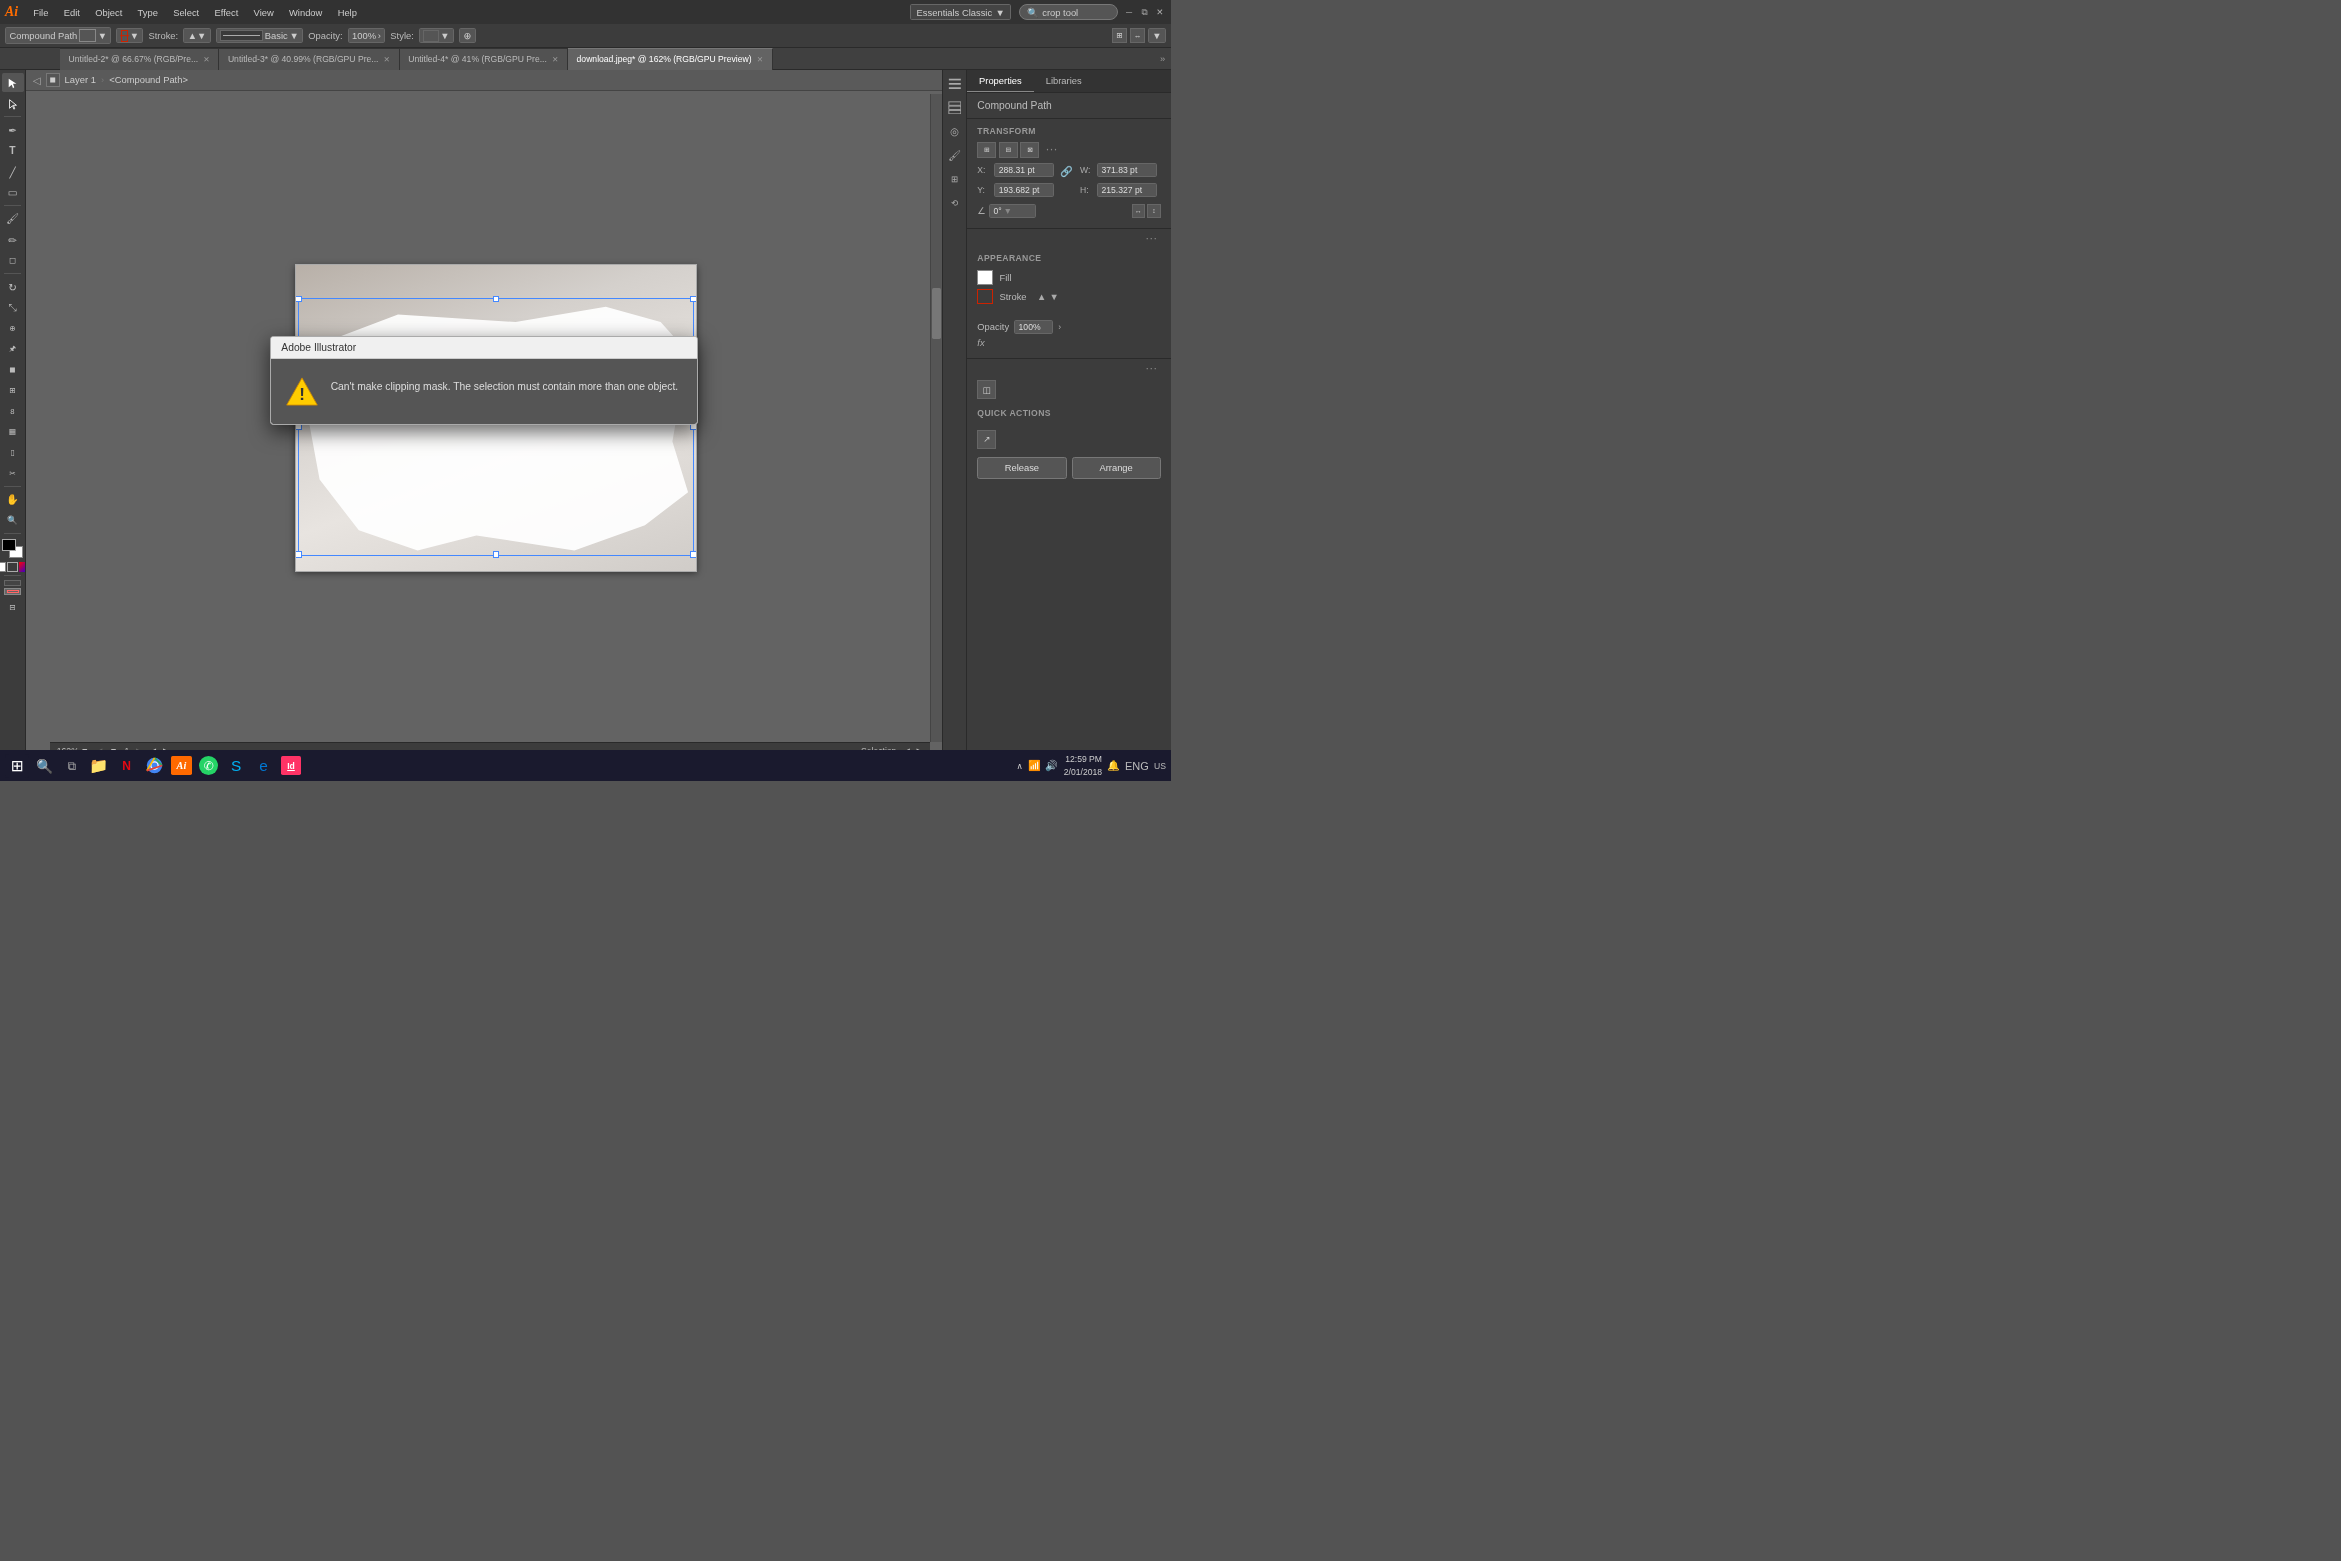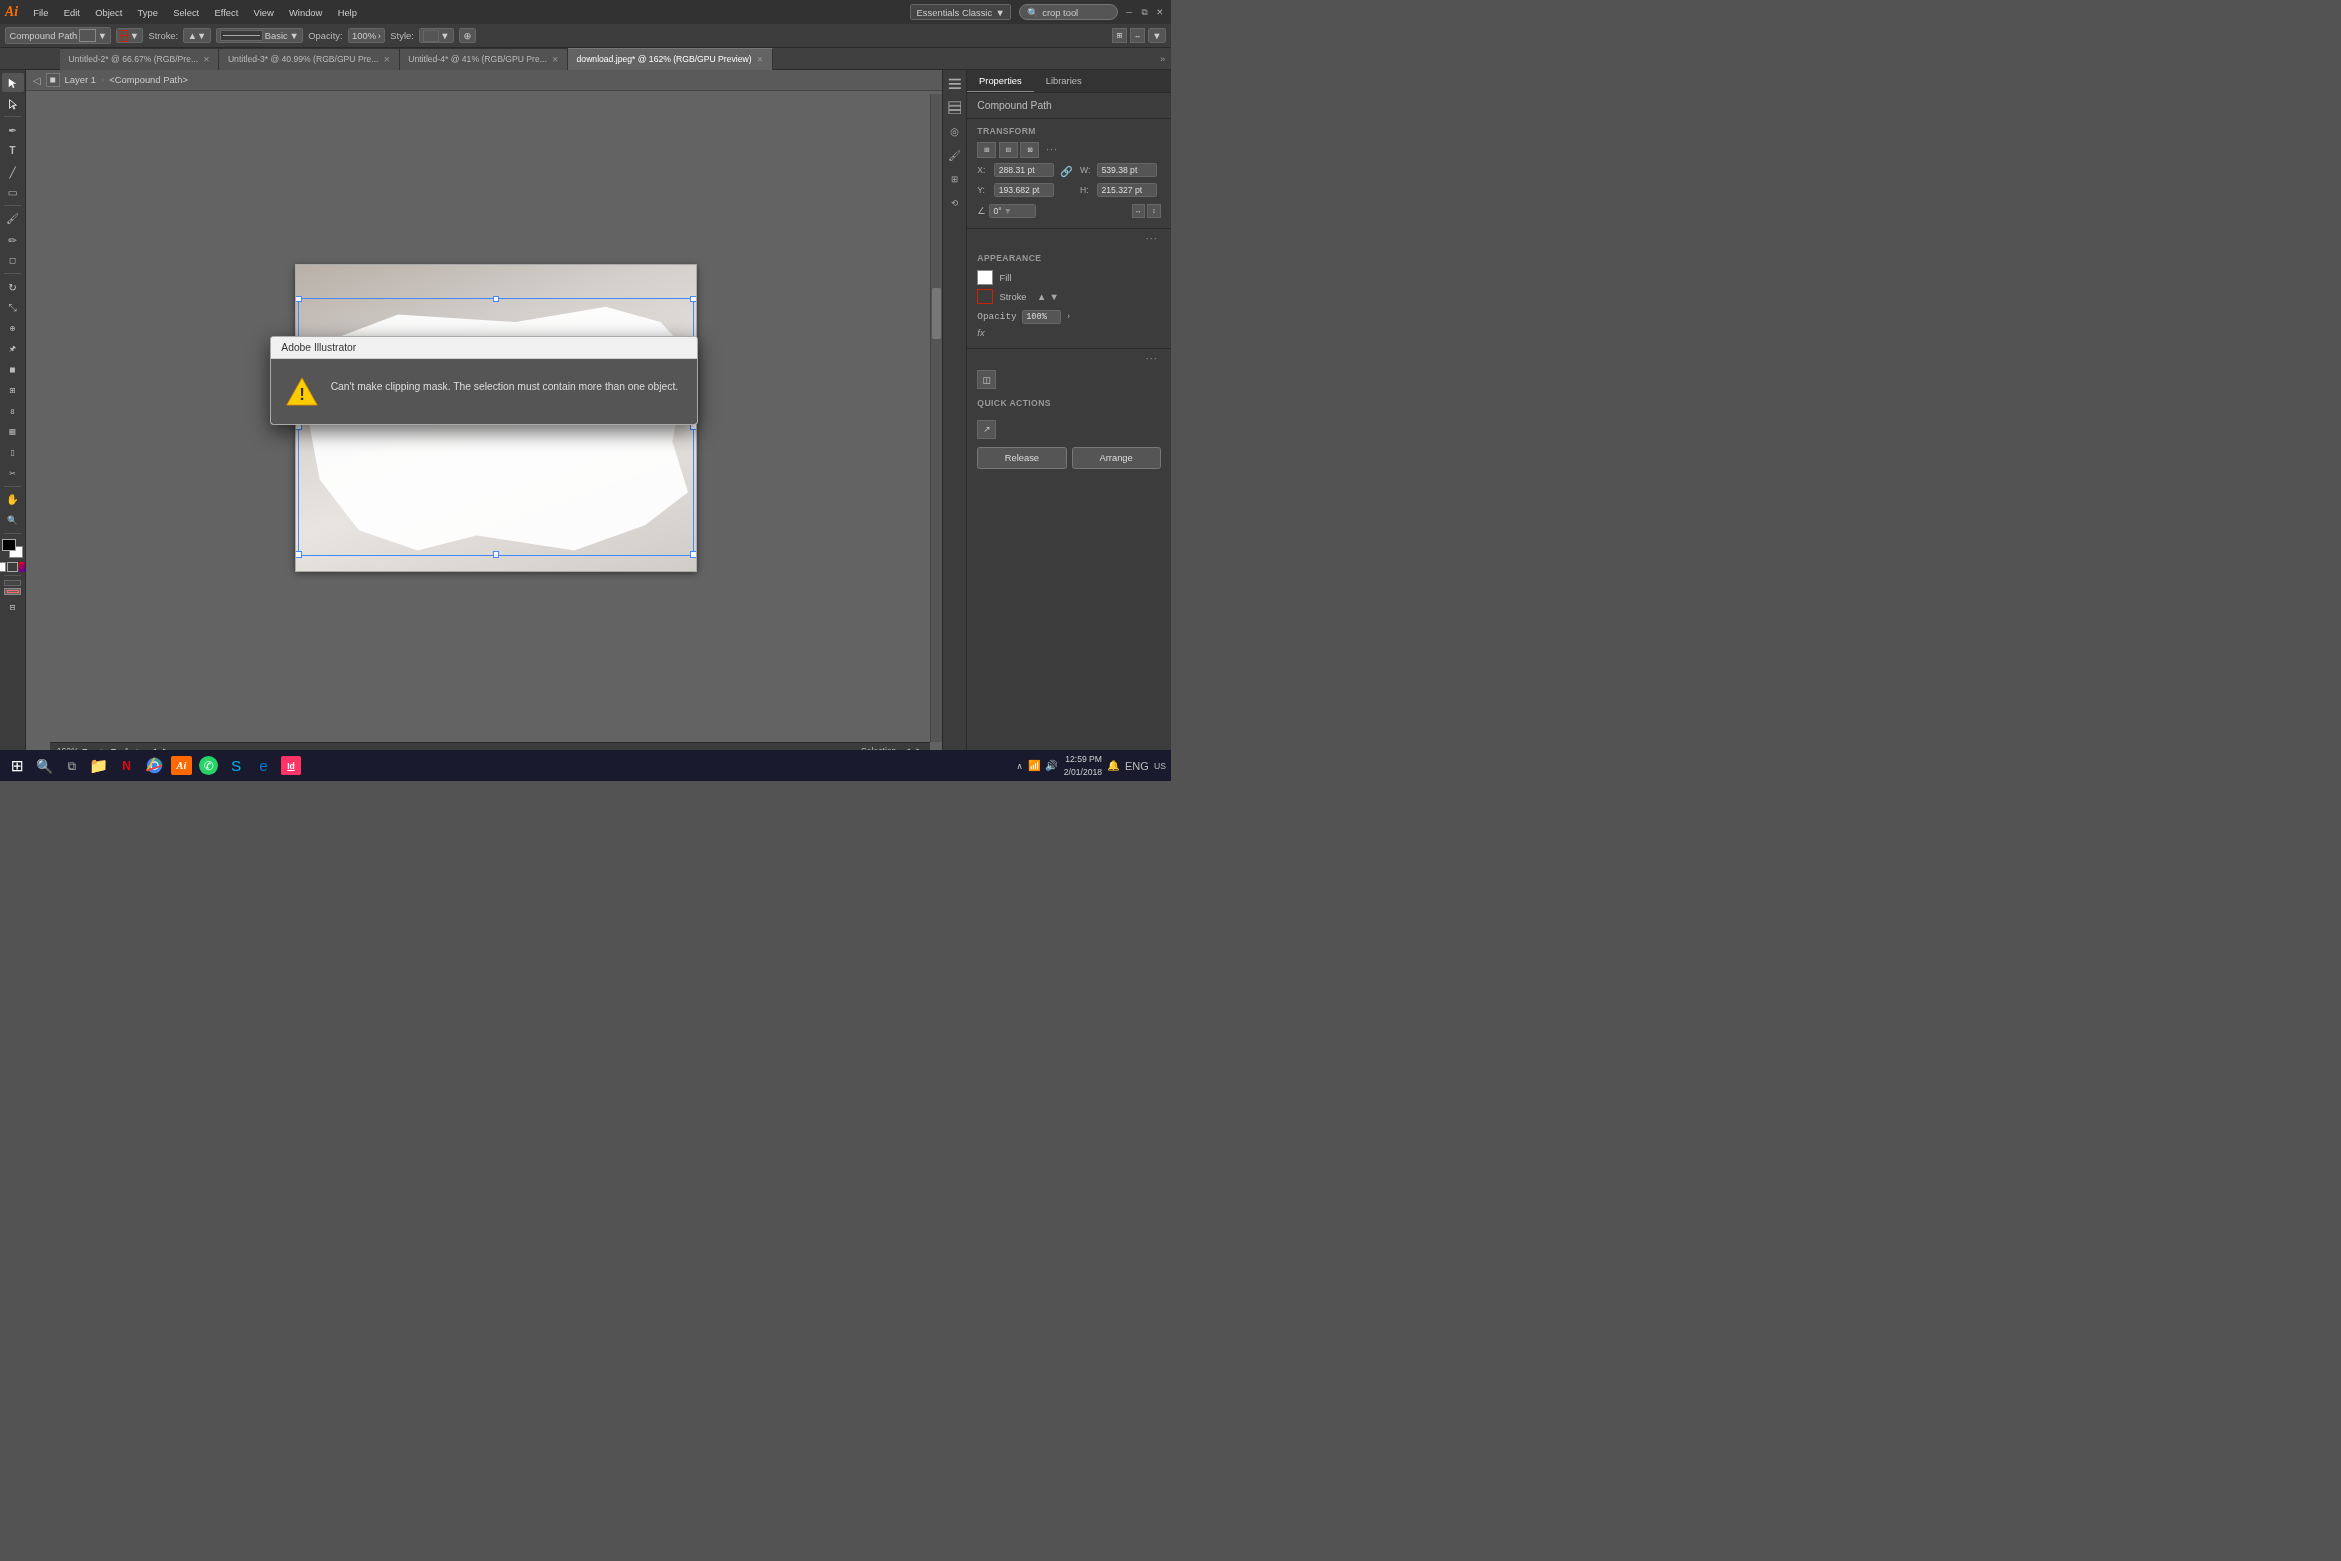--- a/index.html
+++ b/index.html
@@ -450,22 +450,21 @@
       height: 15.4px;
       background: white;
       border: 0.9px solid #888;
       cursor: pointer;
     }
 
     .opacity-row {
       display: flex;
       align-items: center;
       gap: 5.1px;
-      margin-top: 6px;
-      font-family: Liberation Mono, monospace;
+      margin-top: 16px;
     }
     .opacity-label { font-size: 9.4px; color: #bbb; }
     .opacity-val {
       display: flex;
       align-items: center;
       background: #555;
       border: 0.9px solid #666;
       border-radius: 1.7px;
       padding: 0.9px 3.4px;
       font-size: 8.6px;
@@ -925,21 +924,21 @@
       </div>
 
       <div class="prop-row-double">
         <div class="prop-row">
           <span class="prop-label">X:</span>
           <div class="prop-value">288.31 pt</div>
         </div>
         <div style="width:12px;display:flex;align-items:center;justify-content:center;color:#aaa;font-size:10.3px;cursor:pointer;">🔗</div>
         <div class="prop-row">
           <span class="prop-label">W:</span>
-          <div class="prop-value">539.38 pt</div>
+          <div class="prop-value">371.83 pt</div>
         </div>
       </div>
 
       <div class="prop-row-double" style="margin-top:3.4px;">
         <div class="prop-row">
           <span class="prop-label">Y:</span>
           <div class="prop-value">193.682 pt</div>
         </div>
         <div style="width:12px;"></div>
         <div class="prop-row">

